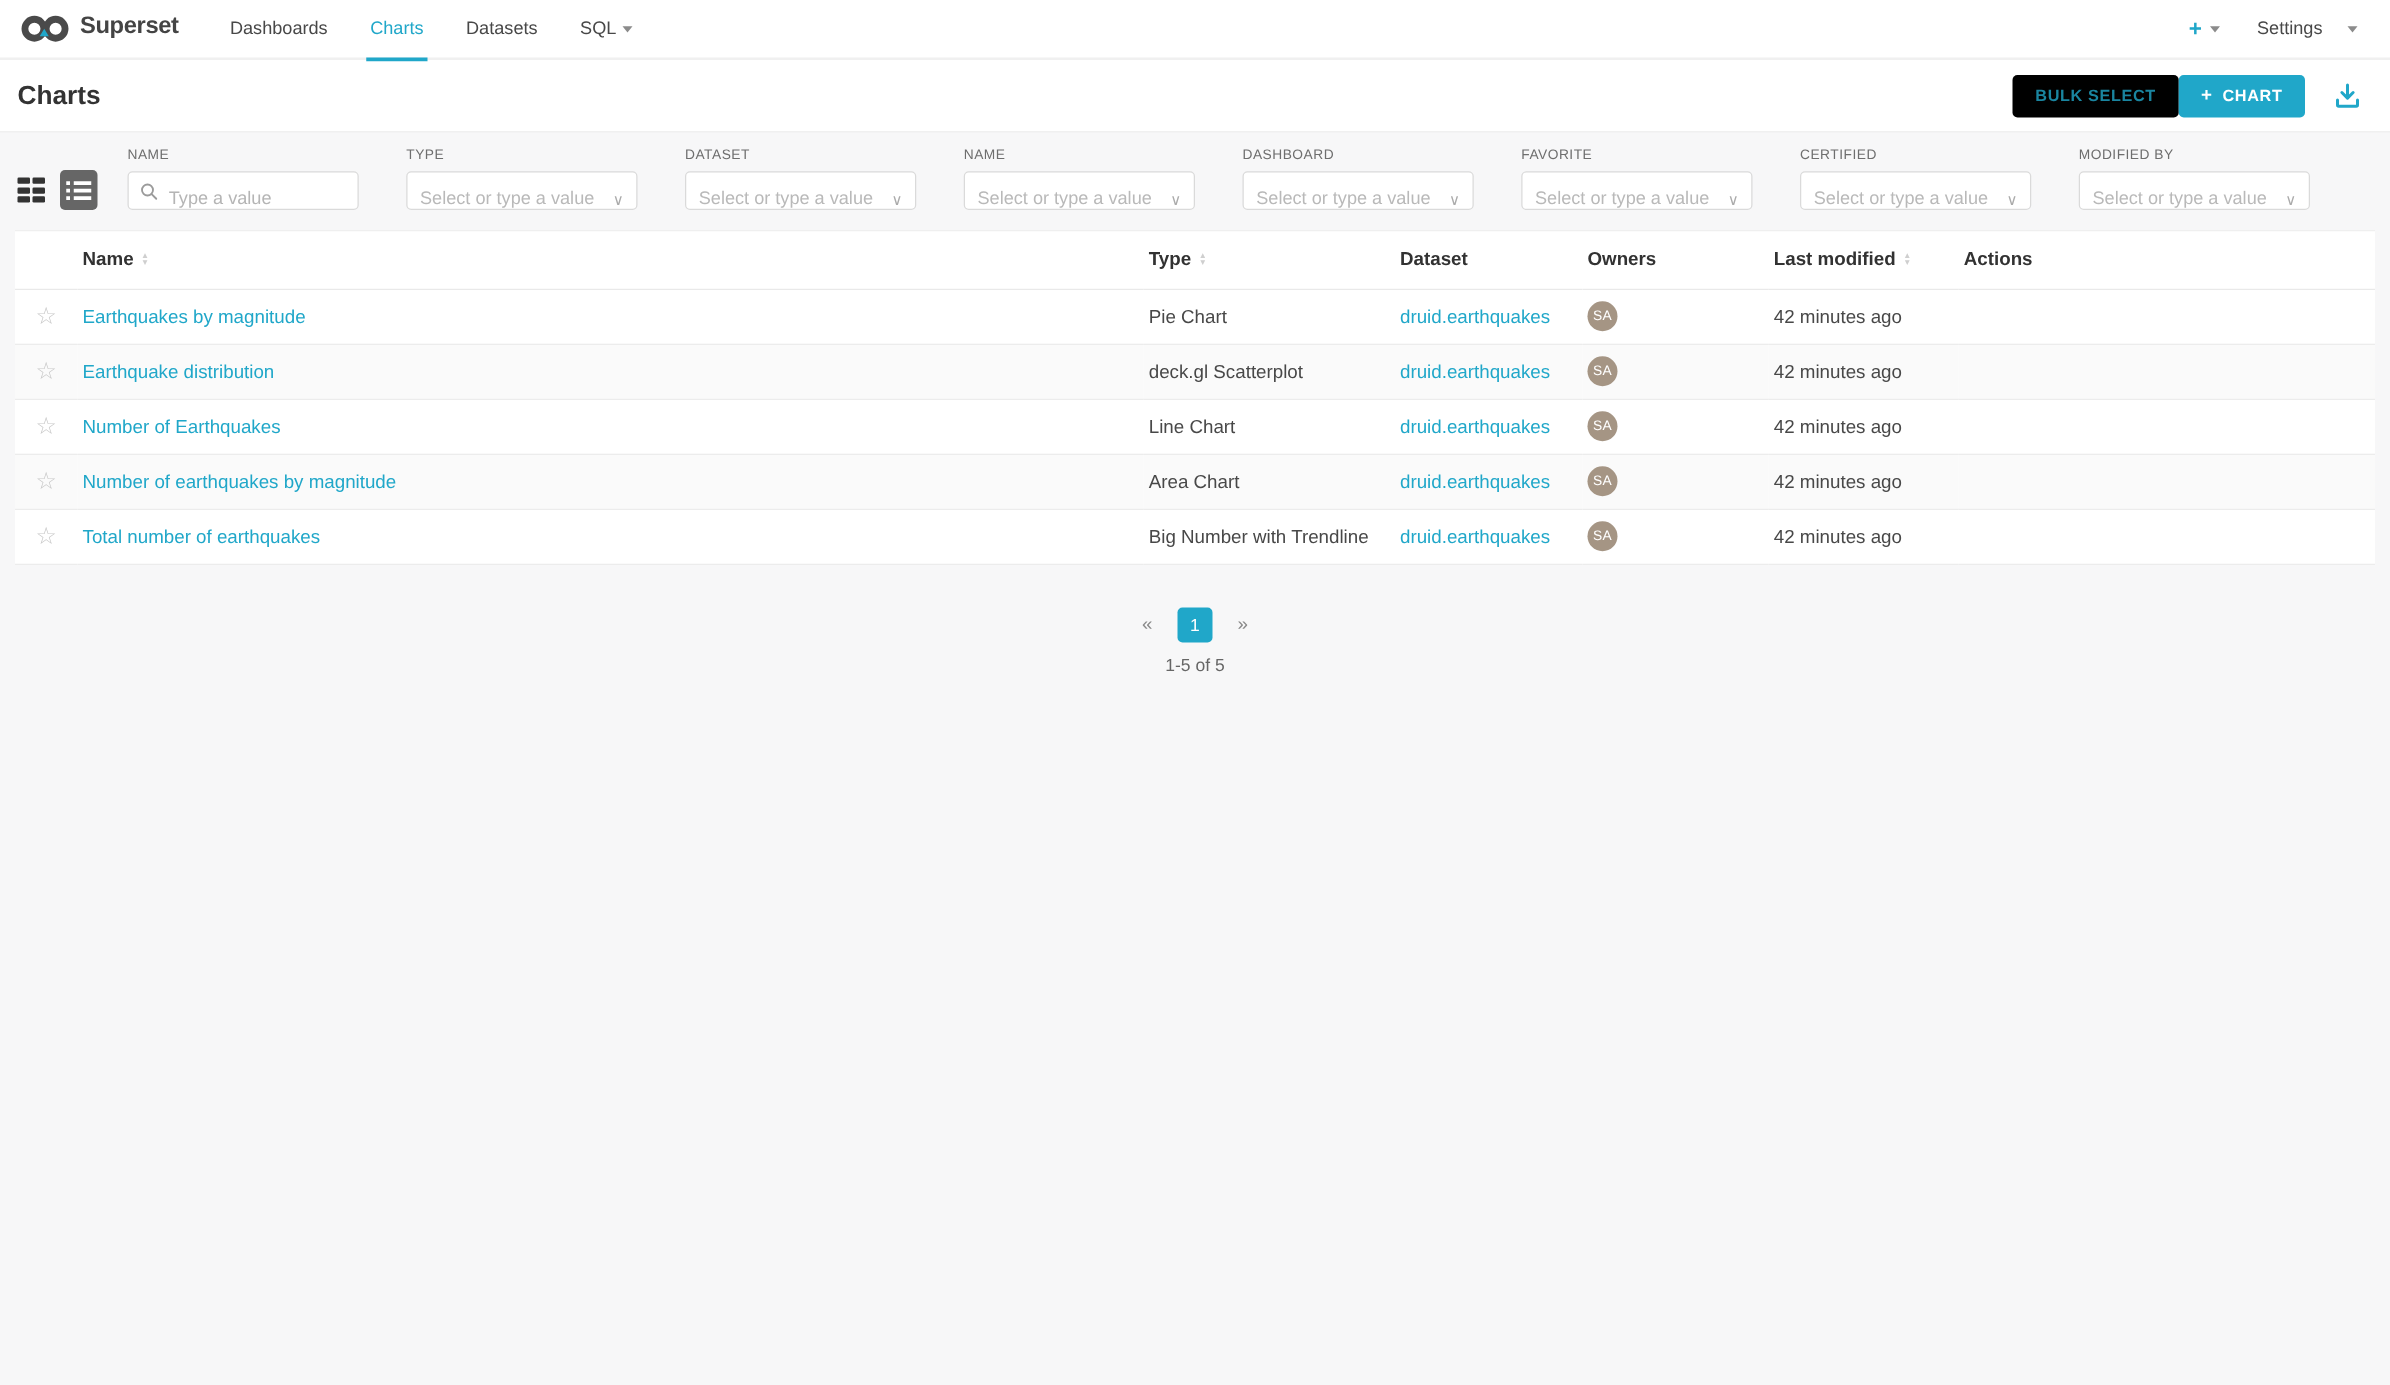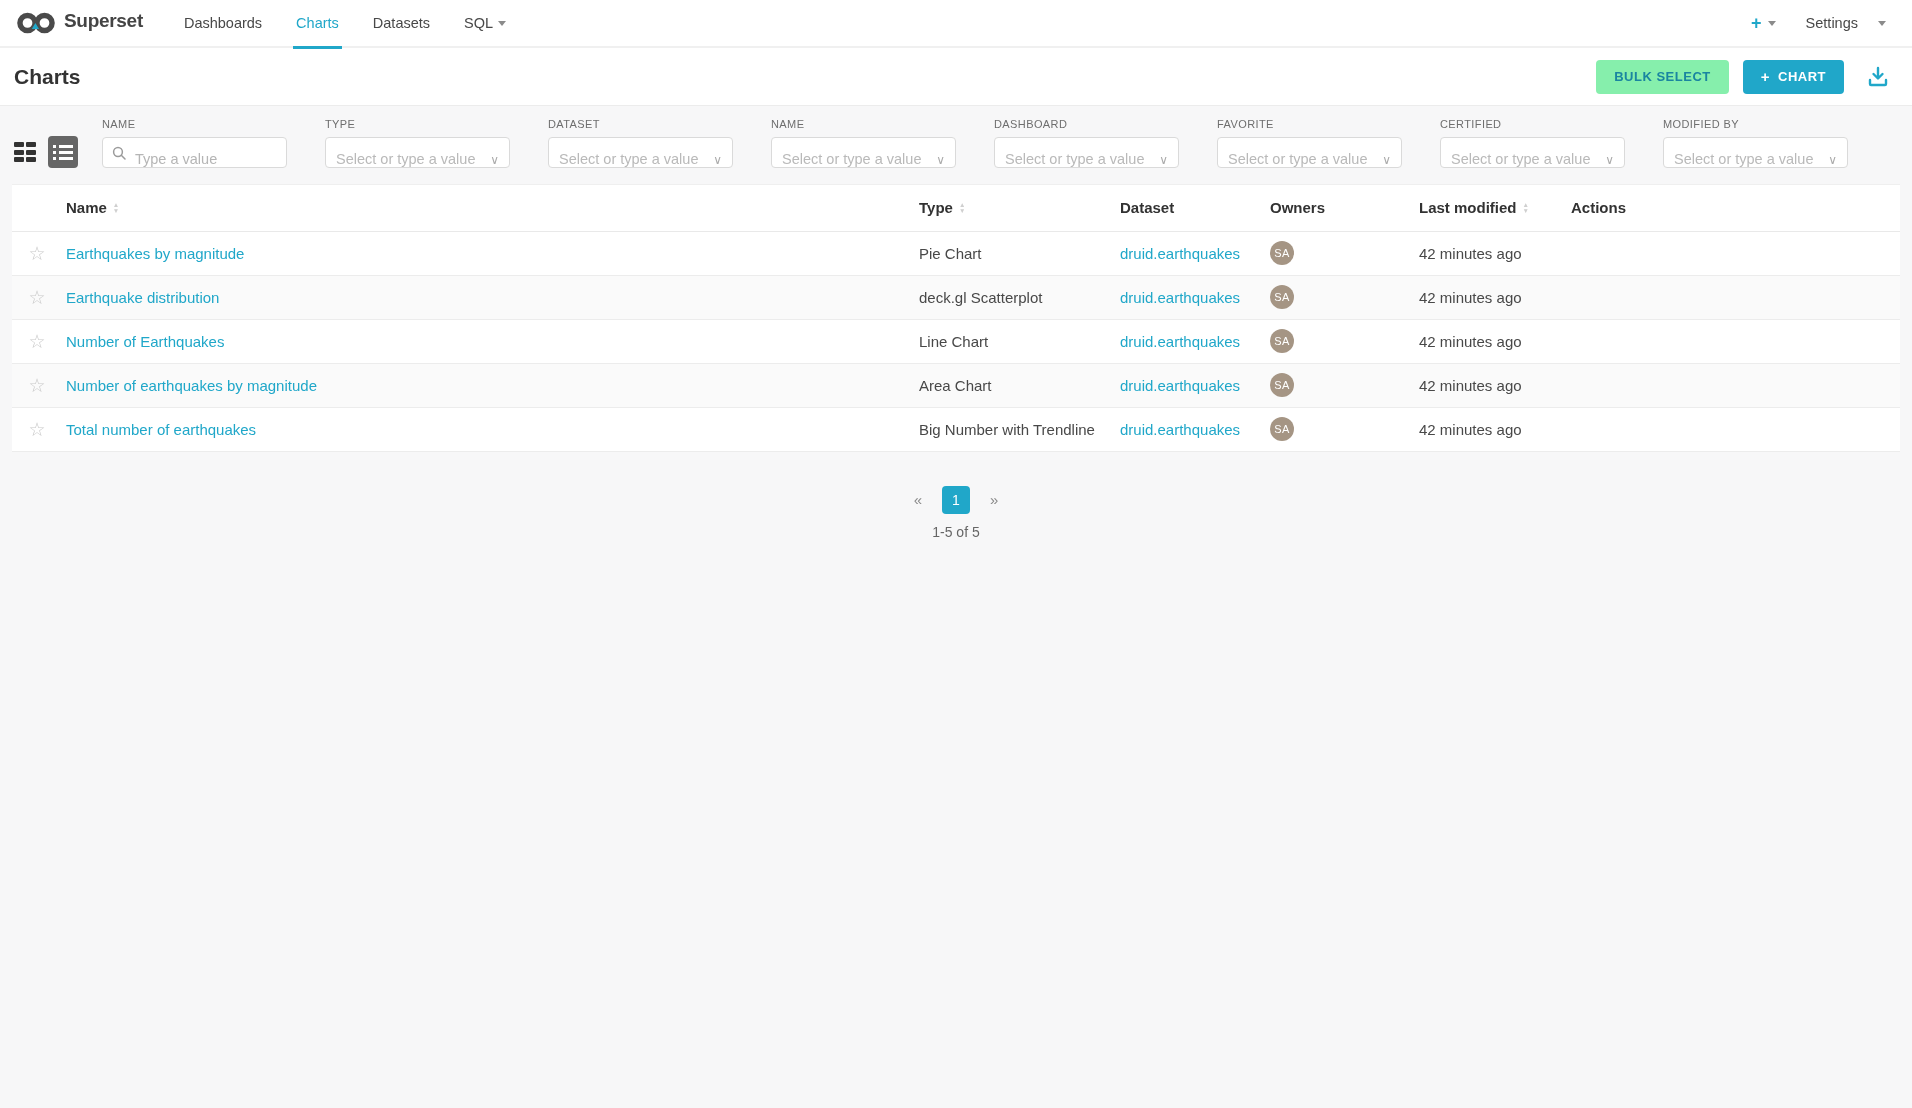--- a/index.html
+++ b/index.html
@@ -43,21 +43,21 @@
     height: 58px; background: #fff; border-bottom: 1px solid #ECECEC;
     display: flex; align-items: center; padding: 0 22px 0 14px;
   }
   .page-title { font-size: 21px; font-weight: bold; color: #333; }
   .subheader-spacer { flex: 1; }
   .btn {
     border: none; border-radius: 4px; font-family: inherit; font-weight: bold;
     font-size: 13px; letter-spacing: 0.5px; cursor: pointer; height: 34px;
     display: inline-flex; align-items: center; justify-content: center;
   }
-  .btn-bulk { background: #86efac; color: #1A85A0; padding: 0 18px; margin-right: 14px; }
+  .btn-bulk { background: #000000; color: #1A85A0; padding: 0 18px; margin-right: 0; }
   .btn-add-chart { background: #20A7C9; color: #fff; padding: 0 18px; gap: 8px; }
   .btn-add-chart .plus-glyph { font-size: 15px; font-weight: bold; }
   .export-btn { margin-left: 22px; background: none; border: none; cursor: pointer; display: flex; align-items: center; }
 
   
   .filters {
     display: flex; align-items: flex-end; padding: 12px 14px 16px 14px; gap: 0;
   }
   .view-toggles { display: flex; align-items: center; gap: 12px; margin-right: 24px; height: 32px; }
   .toggle-card { width: 22px; height: 20px; display: grid; grid-template-columns: 1fr 1fr; gap: 2.5px; cursor: pointer; }

